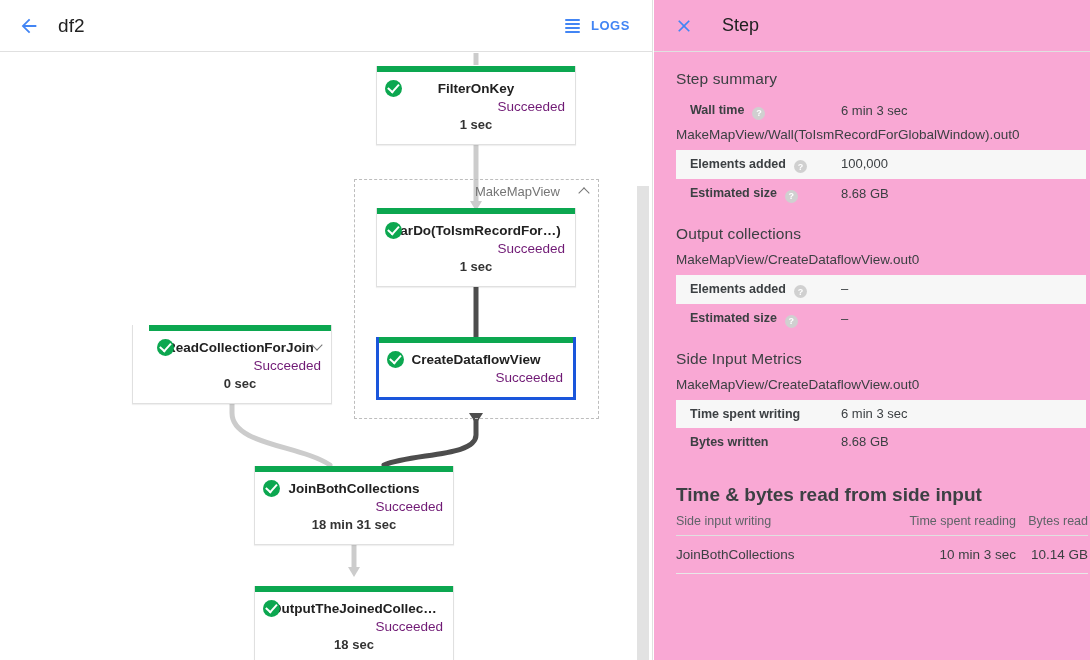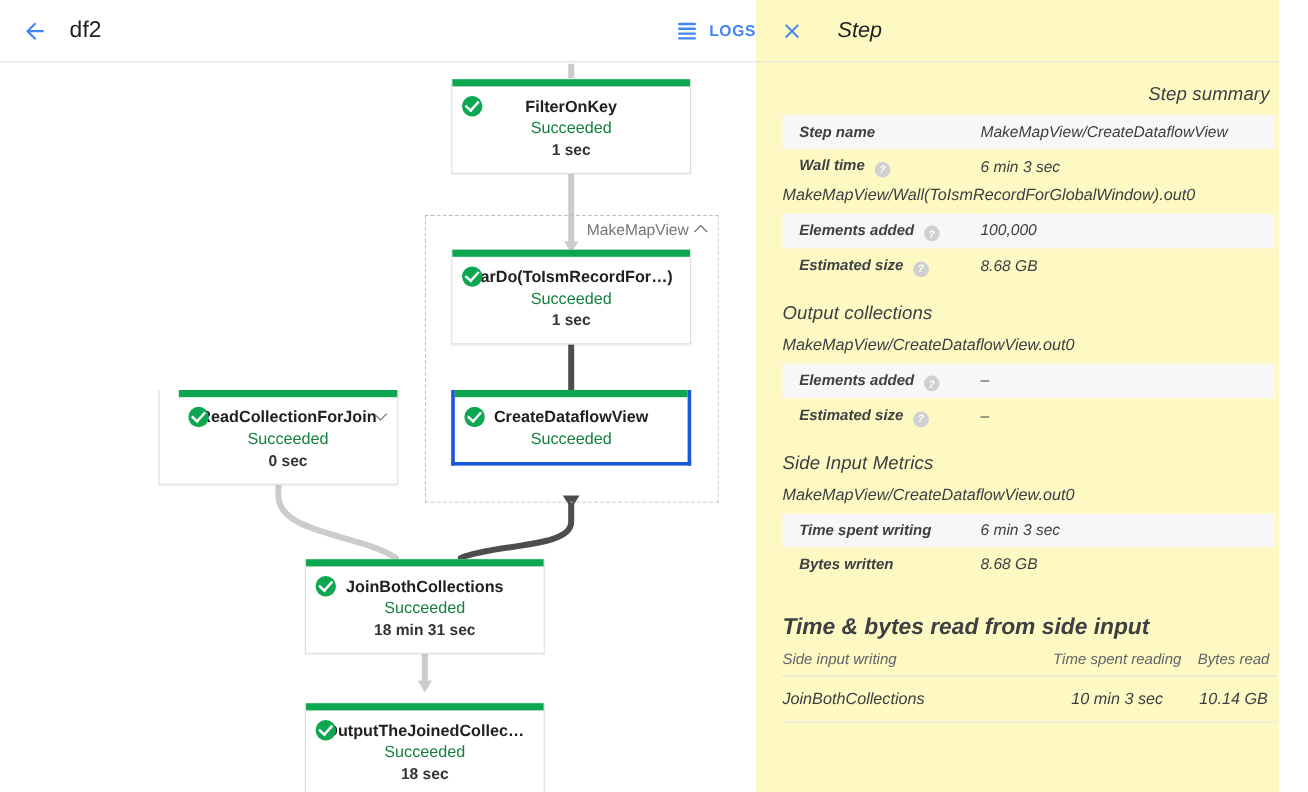--- a/index.html
+++ b/index.html
@@ -67,21 +67,21 @@
   .group-box {
     position: absolute;
     border: 1px dashed #bdbdbd;
     background: transparent;
     border-radius: 1px;
   }
   .group-label {
     position: absolute;
     right: 8px; top: 4px;
     font-size: 13px; color: #757575;
-    display: flex; align-items: center; gap: 6px;
+    display: flex; align-items: center; gap: 20px;
     cursor: pointer;
     margin-left: 43px;
   }
   .chev { display:inline-block; width: 10px; height: 10px; position: relative; }
   .chev::before {
     content: ""; position: absolute; left: 0; top: 2px;
     width: 7px; height: 7px;
     border-left: 1.6px solid #757575; border-top: 1.6px solid #757575;
     transform: rotate(45deg);
   }
@@ -95,33 +95,34 @@
     box-shadow: 0 1px 1px rgba(0,0,0,0.06);
     cursor: pointer;
   }
   .node .topbar {
     height: 6px; background: #0ca750; width: 100%;
   }
   .node.selected {
     border: 3px solid #1a56db;
     border-top: none;
     box-shadow: none;
+    margin-top: 12px;
   }
   .node-body {
     position: relative;
     padding: 8px 10px 10px 10px;
     text-align: center;
   }
   .node-title {
     font-size: 13.5px; font-weight: 700; color: #212121;
     white-space: nowrap; overflow: hidden; text-overflow: ellipsis;
     line-height: 17px;
   }
   .node-status {
-    font-size: 13.5px; color: #15803d; line-height: 19px; font-weight: 400;
+    font-size: 13.5px; color: #701a75; line-height: 19px; font-weight: 400; text-align: right;
   }
   .node-time {
     font-size: 13px; color: #333; line-height: 18px; font-weight: 700;
   }
   .check-icon {
     position: absolute; left: 8px; top: 8px;
     width: 17px; height: 17px; border-radius: 50%;
     background: #0ca750;
     display: flex; align-items: center; justify-content: center;
   }
@@ -145,46 +146,45 @@
   
   #left-scrollbar {
     position: absolute; right: 3px; top: 186px;
     width: 12px; height: 474px;
     background: #e2e2e2; border-radius: 0px;
     cursor: pointer;
   }
 
   
   #right-pane {
-    position: absolute; left: 630px; top: 0;
+    position: absolute; left: 654px; top: 0;
     width: 436px; height: 660px;
-    background: #fef9c3;
+    background: #f9a8d4;
     overflow: hidden;
-    font-style: italic;
   }
   #right-header {
     height: 52px;
     border-bottom: 1px solid #e0e0e0;
     display: flex; align-items: center;
     padding: 0 18px;
   }
   #close-icon {
     width: 24px; height: 24px; color: #4285f4; cursor: pointer;
     display: flex; align-items: center; justify-content: center;
     margin-right: 26px;
   }
   #panel-title { font-size: 18px; color: #212121; font-weight: 400; }
 
   #right-body { padding: 14px 8px 0 22px; }
 
   .section-h {
     font-size: 15.5px; color: #3c4043; font-weight: 400;
     margin: 16px 0 8px 0; letter-spacing: .1px;
   }
-  .section-h.first { margin-top: 4px; text-align: right; }
+  .section-h.first { margin-top: 4px; }
 
   .coll-name {
     font-size: 13.5px; color: #3c4043; margin: 0 0 6px 0; line-height: 18px;
   }
 
   .kv-table { width: 410px; border-collapse: collapse; }
   .kv-table tr.alt { background: #f7f7f7; }
   .kv-table td {
     padding: 6px 0 6px 14px; font-size: 12.5px;
     line-height: 16px; vertical-align: middle;
@@ -205,21 +205,21 @@
     font-size: 19px; font-weight: 700; color: #3c4043;
     margin: 28px 0 0 0;
   }
 
   .si-table { width: 412px; border-collapse: collapse; margin-top: 2px; }
   .si-table th {
     font-size: 12.5px; font-weight: 400; color: #5f6368;
     text-align: left; padding: 6px 0 7px 0;
     border-bottom: 1px solid #e0e0e0;
   }
-  .si-table th.num, .si-table td.num { text-align: center; }
+  .si-table th.num, .si-table td.num { text-align: right; }
   .si-table td {
     font-size: 13.5px; color: #3c4043; padding: 11px 0 11px 0;
     border-bottom: 1px solid #e8e8e8;
   }
   .si-col-1 { width: 218px; }
   .si-col-2 { width: 122px; }
   .si-col-3 { width: 72px; }
 </style>
 </head>
 <body>
@@ -349,24 +349,20 @@
         </svg>
       </div>
       <div id="panel-title">Step</div>
     </div>
 
     <div id="right-body">
 
       <div class="section-h first">Step summary</div>
       <table class="kv-table">
         <tbody>
-            <tr class="alt">
-          <td class="k"><span>Step name</span></td>
-          <td class="v">MakeMapView/CreateDataflowView</td>
-        </tr>
         <tr>
           <td class="k"><span>Wall time</span><span class="help-icon">?</span></td>
           <td class="v">6 min 3 sec</td>
         </tr>
       </tbody>
         </table>
 
       <div class="coll-name">MakeMapView/Wall(ToIsmRecordForGlobalWindow).out0</div>
       <table class="kv-table">
         <tbody>

